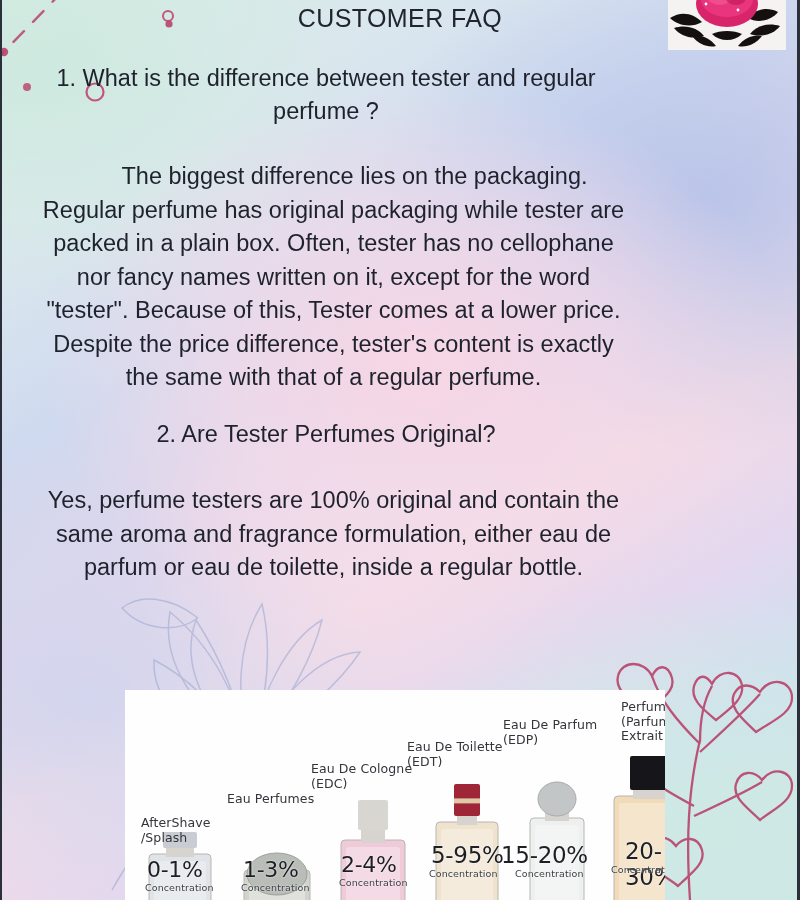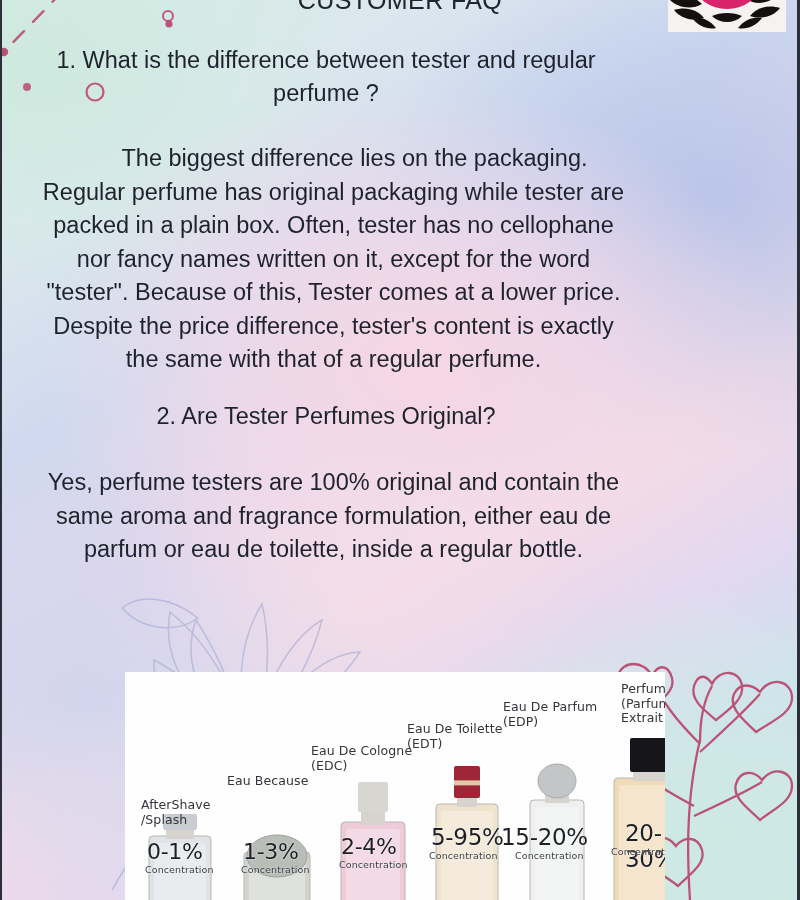--- a/index.html
+++ b/index.html
@@ -52,21 +52,21 @@
 
   
   #deco { position:absolute; inset:0; z-index:1; pointer-events:none; }
 
   
   .frame-edge { position:absolute; z-index:6; background:#2a2f3a; }
   .frame-left  { left:0;  top:0; width:2px;  height:900px; }
   .frame-right { right:0; top:0; width:3px;  height:900px; }
 
   
-  #content { position:absolute; inset:0; z-index:4; }
+  #content { position:absolute; inset:0; z-index:4;margin-top:18px; }
 
   .page-title {
     position:absolute; top:-14px; left:0; width:800px;
     text-align:center;
     font-size:25px; letter-spacing:.4px;
     color:#20242e;
   }
 
   .flower-badge {
     position:absolute; top:-34px; left:668px;
@@ -266,21 +266,21 @@
           <rect x="494" y="113" width="68" height="122" rx="3" fill="rgba(255,255,255,.30)"></rect>
           <rect x="508" y="100" width="40" height="9" fill="#d7d4cf"></rect>
           <rect x="505" y="66" width="46" height="34" rx="2" fill="#16161a"></rect>
         </g>
       </svg>
     <div id="chart-text">
         <div class="ci-label" style="left: 16px; top: 126px;">AfterShave
 /Splash</div>
         <div class="ci-pct" style="left: 22px; top: 167px; font-size: 22px;">0-1%</div>
         <div class="ci-conc" style="left: 20px; top: 192px;">Concentration</div>
-        <div class="ci-label" style="left: 102px; top: 102px;">Eau Because</div>
+        <div class="ci-label" style="left: 102px; top: 102px;">Eau Perfumes</div>
         <div class="ci-pct" style="left: 118px; top: 167px; font-size: 22px;">1-3%</div>
         <div class="ci-conc" style="left: 116px; top: 192px;">Concentration</div>
         <div class="ci-label" style="left: 186px; top: 72px;">Eau De Cologne
 (EDC)</div>
         <div class="ci-pct" style="left: 216px; top: 162px; font-size: 22px;">2-4%</div>
         <div class="ci-conc" style="left: 214px; top: 187px;">Concentration</div>
         <div class="ci-label" style="left: 282px; top: 50px;">Eau De Toilette
 (EDT)</div>
         <div class="ci-pct" style="left: 306px; top: 152px; font-size: 23px;">5-95%</div>
         <div class="ci-conc" style="left: 304px; top: 178px;">Concentration</div>

